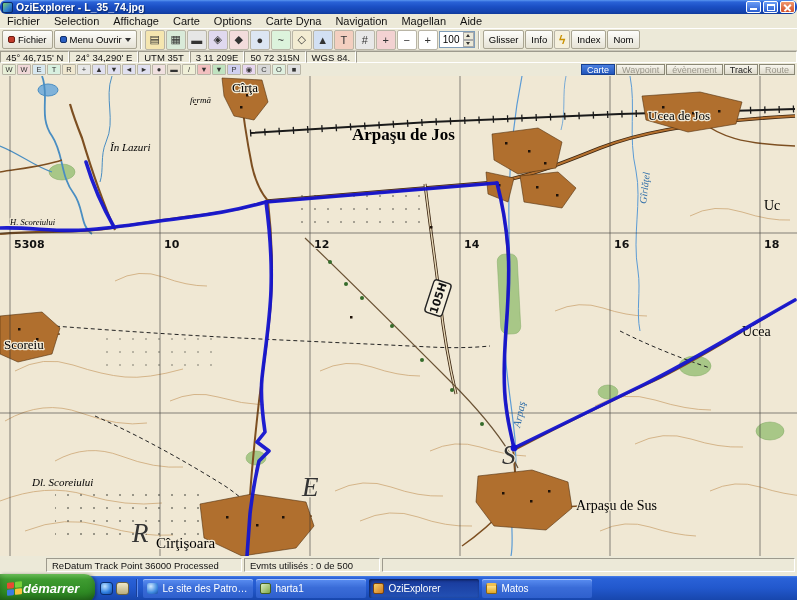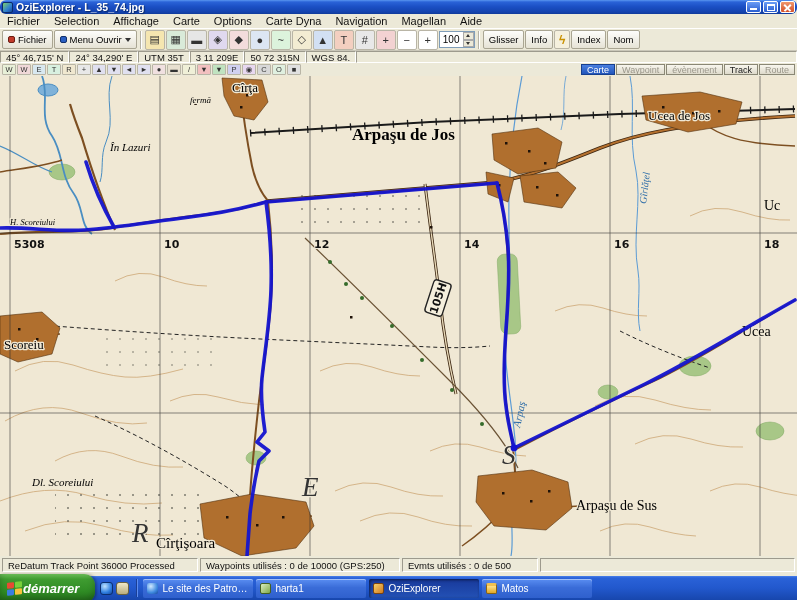--- a/index.html
+++ b/index.html
@@ -429,22 +429,21 @@
     <path d="M266,126 L497,107"></path>
     <path d="M266,126 C270,156 272,186 271,214 C270,244 265,274 262,302 C260,322 263,342 265,356 L257,366 L269,375 L259,385 C255,402 252,420 250,438 C249,452 248,466 247,480"></path>
     <path d="M497,107 C502,126 506,148 508,172 C510,200 508,228 506,254 C504,282 503,308 506,330 C508,348 512,362 514,372"></path>
     <path d="M514,372 C555,352 600,330 645,308 C690,286 745,252 795,224"></path>
   </g>
   <circle cx="514" cy="372" r="3.4" fill="#1414cf"></circle>
 </svg>
 </div>
 
 <div class="statusbar">
-  <div class="status-cell" style="width:196px;">ReDatum Track Point 36000 Processed</div>
-  <div class="status-cell" style="width:200px;">Waypoints utilisés : 0 de 10000   (GPS:250)</div>
+  <div class="status-cell" style="width:196px;margin-left:44px;">ReDatum Track Point 36000 Processed</div>
   <div class="status-cell" style="width:136px;">Evmts utilisés : 0 de 500</div>
   <div class="status-fill"></div>
 </div>
 
 <div class="taskbar">
   <div class="start-btn">
     <div class="win-flag">
         <i class="fr"></i>
         <i class="fg"></i>
         <i class="fb"></i>

